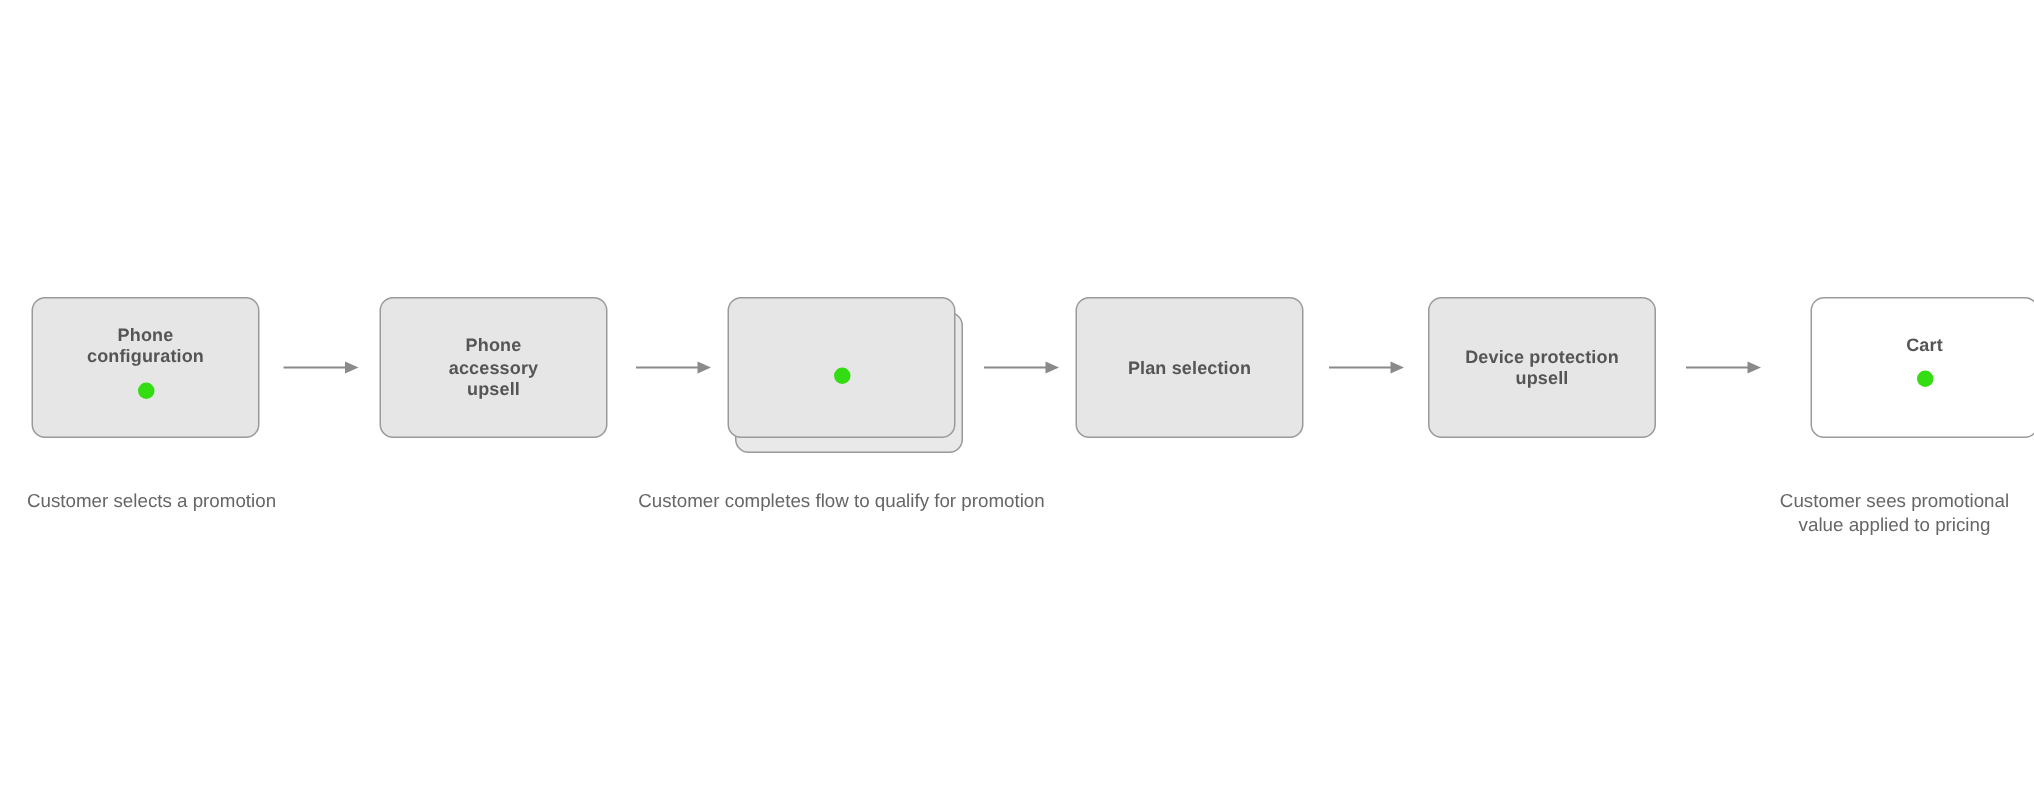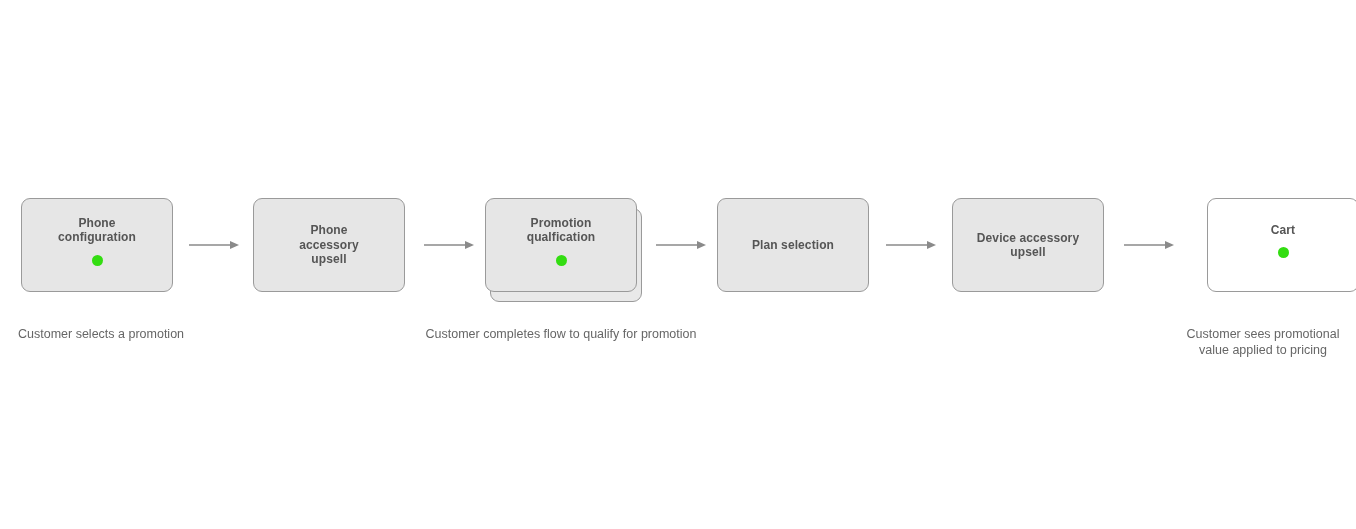--- a/index.html
+++ b/index.html
@@ -131,33 +131,31 @@
       <div class="node-wrap" style="left: 253px; top: 198px;">
         <div class="node">
           <div class="node-label">Phone
 accessory
 upsell</div>
         </div>
       </div>
       <div class="node-wrap" style="left: 485px; top: 198px;">
         <div class="stack-back"></div>
         <div class="node has-dot">
-          <div class="node-label">Promotion
-qualfication</div>
           <span class="status-dot" style="background: rgb(51, 221, 17);"></span>
         </div>
       </div>
       <div class="node-wrap" style="left: 717px; top: 198px;">
         <div class="node">
           <div class="node-label">Plan selection</div>
         </div>
       </div>
       <div class="node-wrap" style="left: 952px; top: 198px;">
         <div class="node">
-          <div class="node-label">Device accessory
+          <div class="node-label">Device protection
 upsell</div>
         </div>
       </div>
       <div class="node-wrap" style="left: 1187px; top: 198px; margin-left: 20px;">
         <div class="node white-fill has-dot">
           <div class="node-label">Cart</div>
           <span class="status-dot" style="background: rgb(51, 221, 17);"></span>
         </div>
       </div>
       <svg class="arrow" width="50" height="12" viewBox="0 0 50 12" style="left: 189px; top: 239px;">

